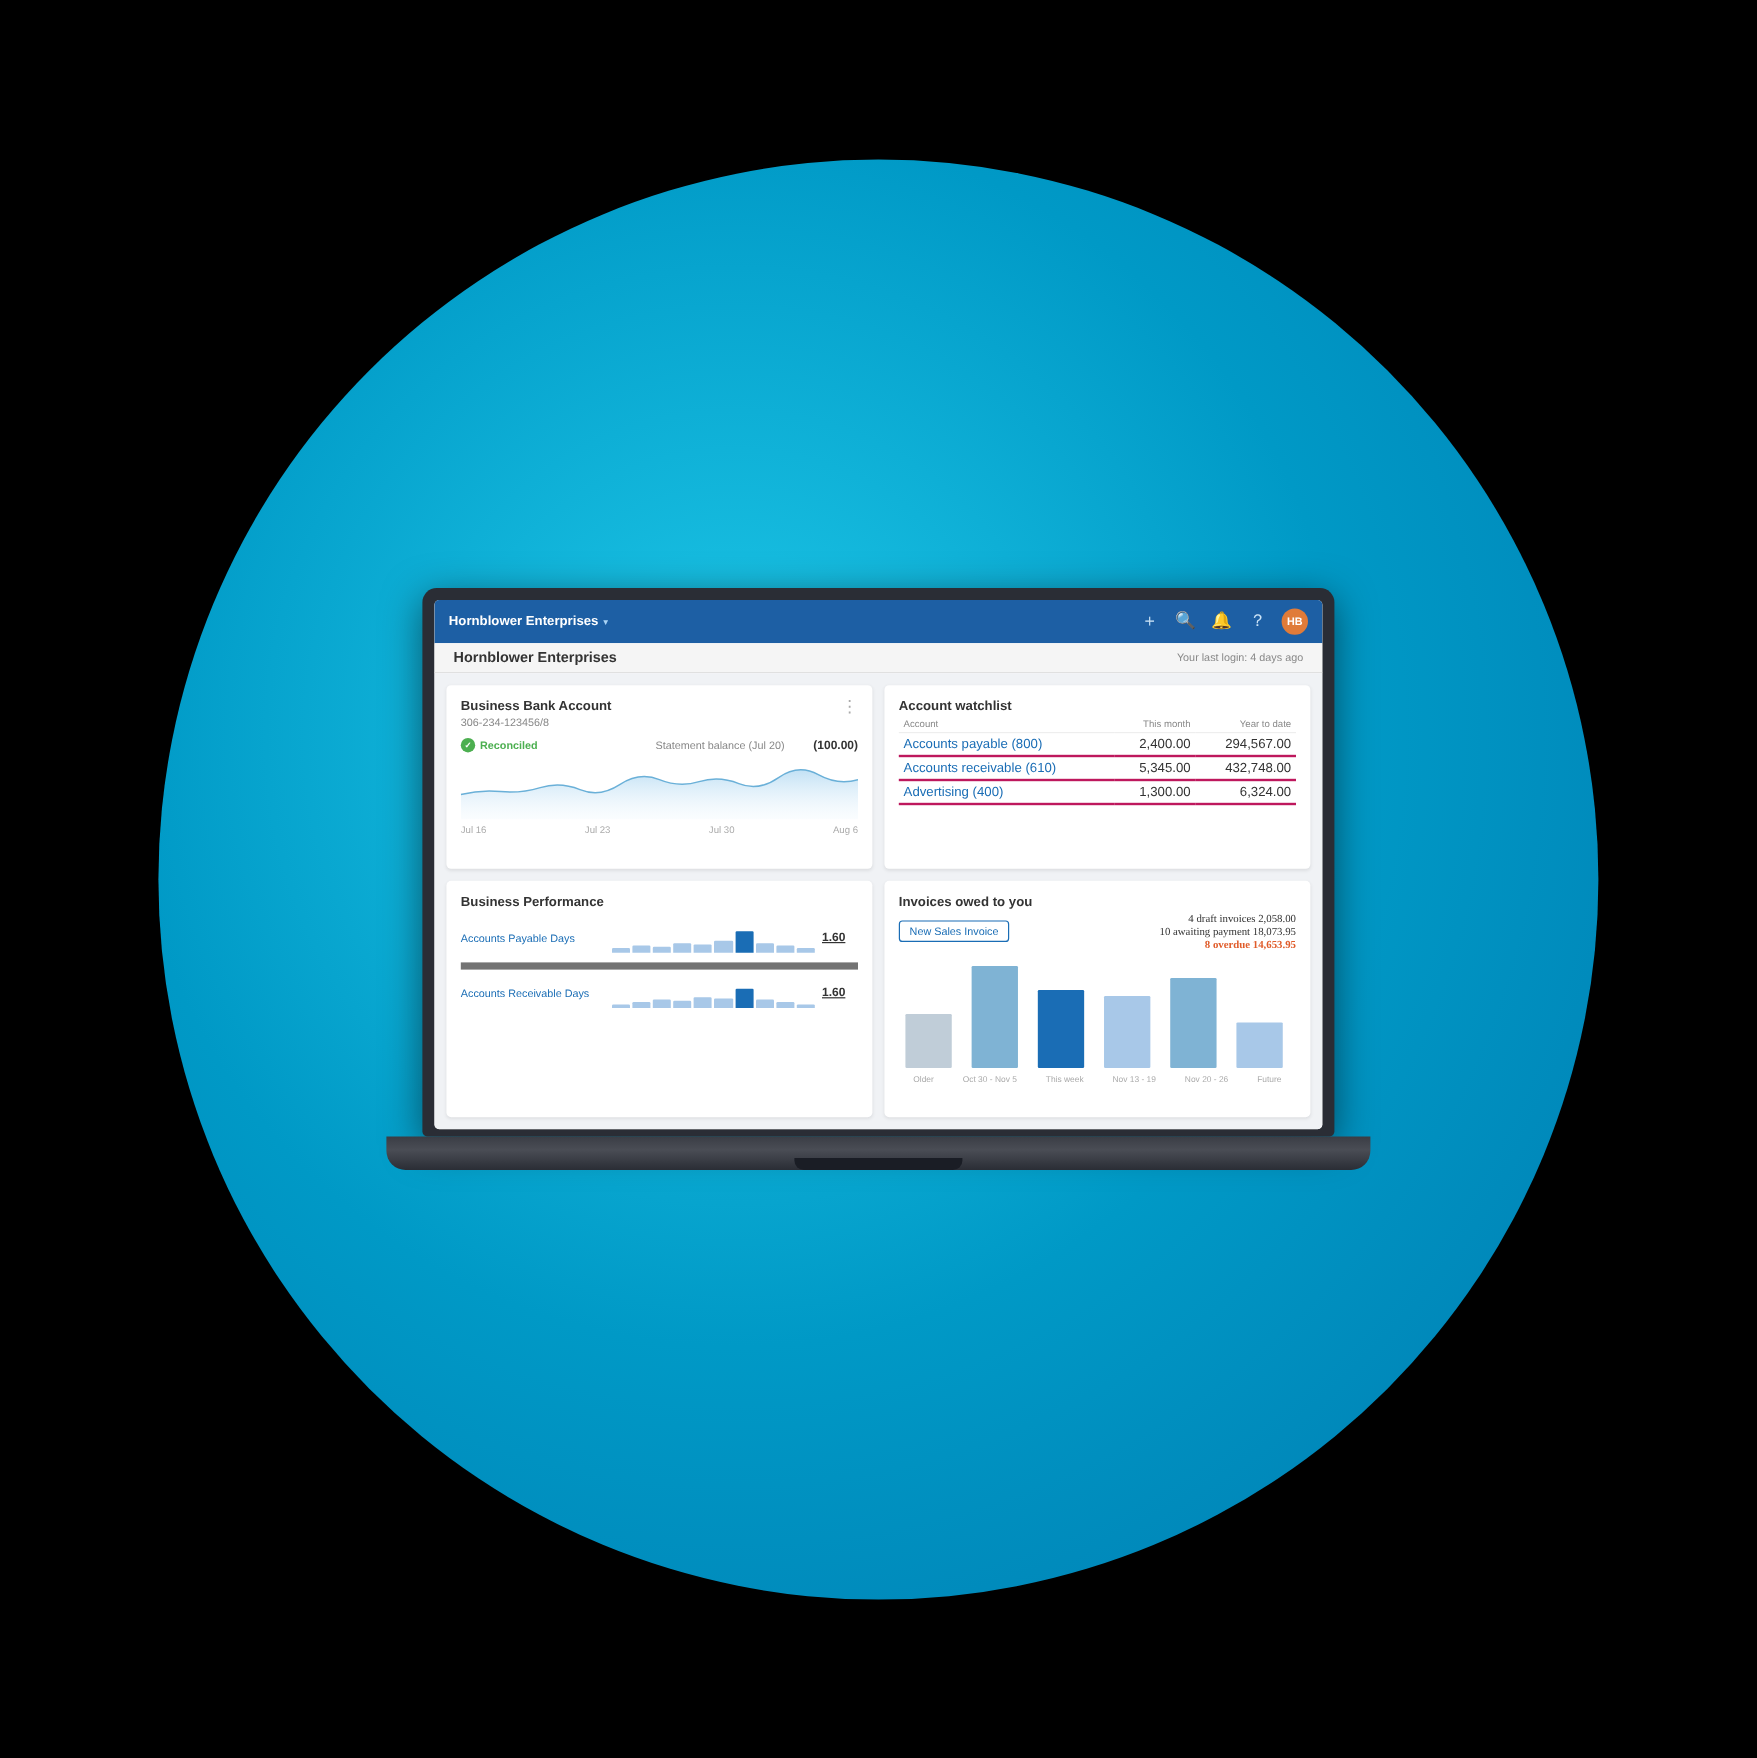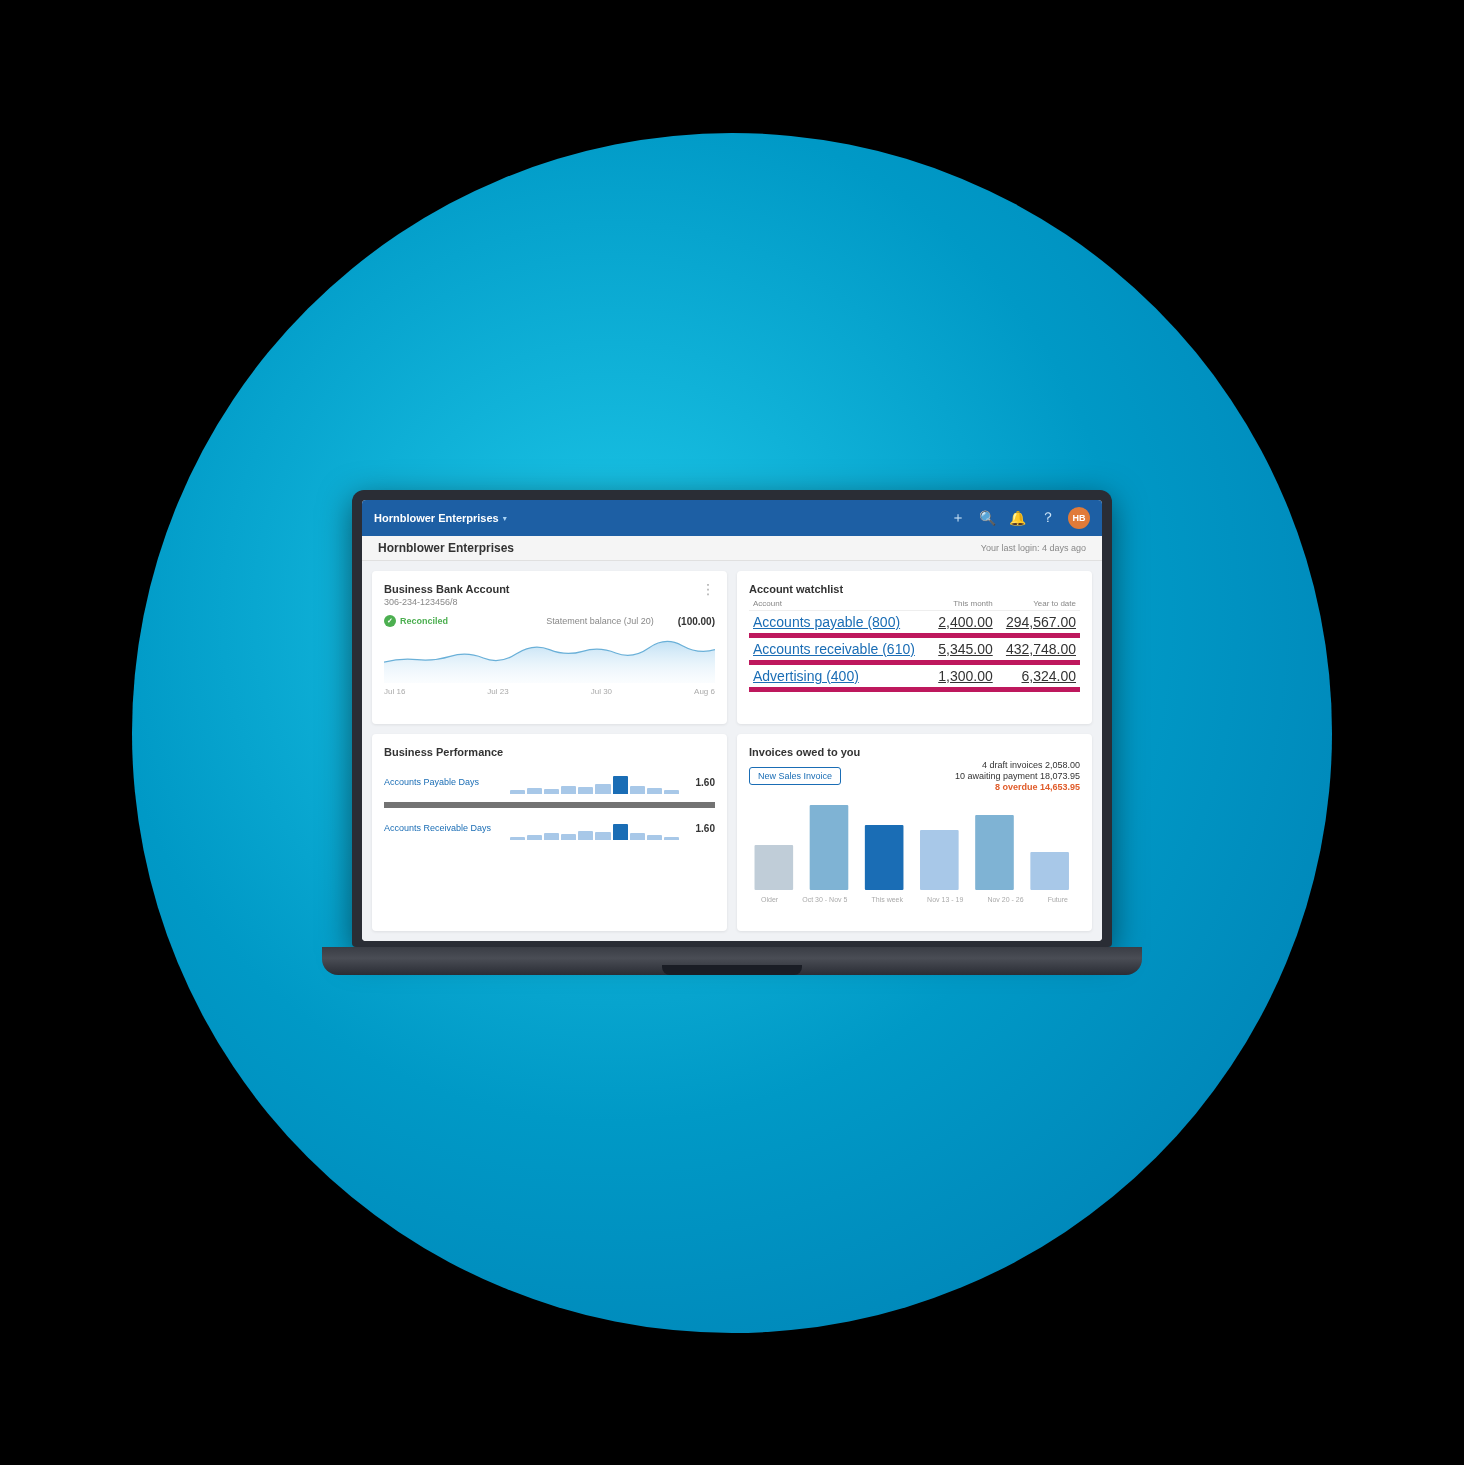--- a/index.html
+++ b/index.html
@@ -304,21 +304,22 @@
     .mini-bar.highlight {
       background: #1a6db5;
     }
 
     .perf-value {
       font-size: 10px;
       font-family: Arial, sans-serif;
       color: #333;
       font-weight: 600;
       width: 30px;
-      text-align: right;
+      text-align: left;
+      text-decoration: underline;
     }
 
     
     .watchlist-table {
       width: 100%;
       border-collapse: collapse;
       font-family: Arial, sans-serif;
     }
 
     .watchlist-table th {
@@ -328,26 +329,25 @@
       padding: 2px 4px;
       font-weight: normal;
       border-bottom: 1px solid #eee;
     }
 
     .watchlist-table th:first-child {
       text-align: left;
     }
 
     .watchlist-table td {
-      font-size: 14px;
+      font-size: 11px;
       color: #333;
       text-align: right;
       padding: 3px 4px;
-      border-bottom: 5px solid #be185d;
-      text-decoration: underline;
+      border-bottom: 2px solid #be185d;
     }
 
     .watchlist-table td:first-child {
       text-align: left;
       color: #1a6db5;
       cursor: pointer;
     }
 
     
     .invoice-header {
@@ -366,21 +366,21 @@
       padding: 3px 8px;
       border-radius: 3px;
       cursor: pointer;
     }
 
     .invoice-stats {
       display: flex;
       flex-direction: column;
       gap: 1px;
       font-size: 9px;
-      font-family: Liberation Sans, sans-serif;
+      font-family: Liberation Serif, serif;
       text-align: right;
       margin-left: 35px;
     }
 
     .invoice-stats .draft { color: #333; }
     .invoice-stats .awaiting { color: #333; }
     .invoice-stats .overdue { color: #e05c2a; font-weight: 600; }
 
     .bar-chart-container {
       margin-top: 8px;

